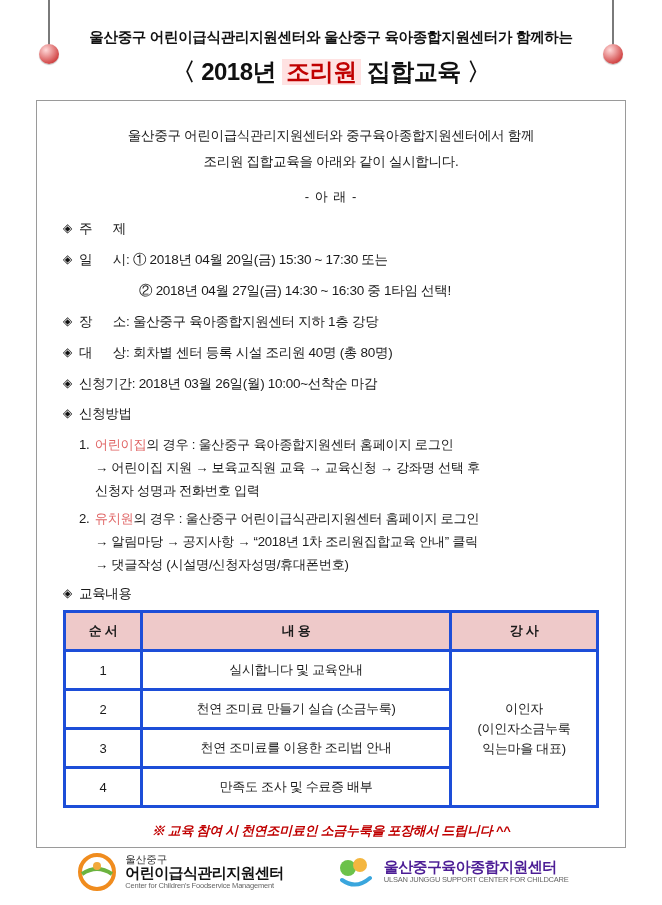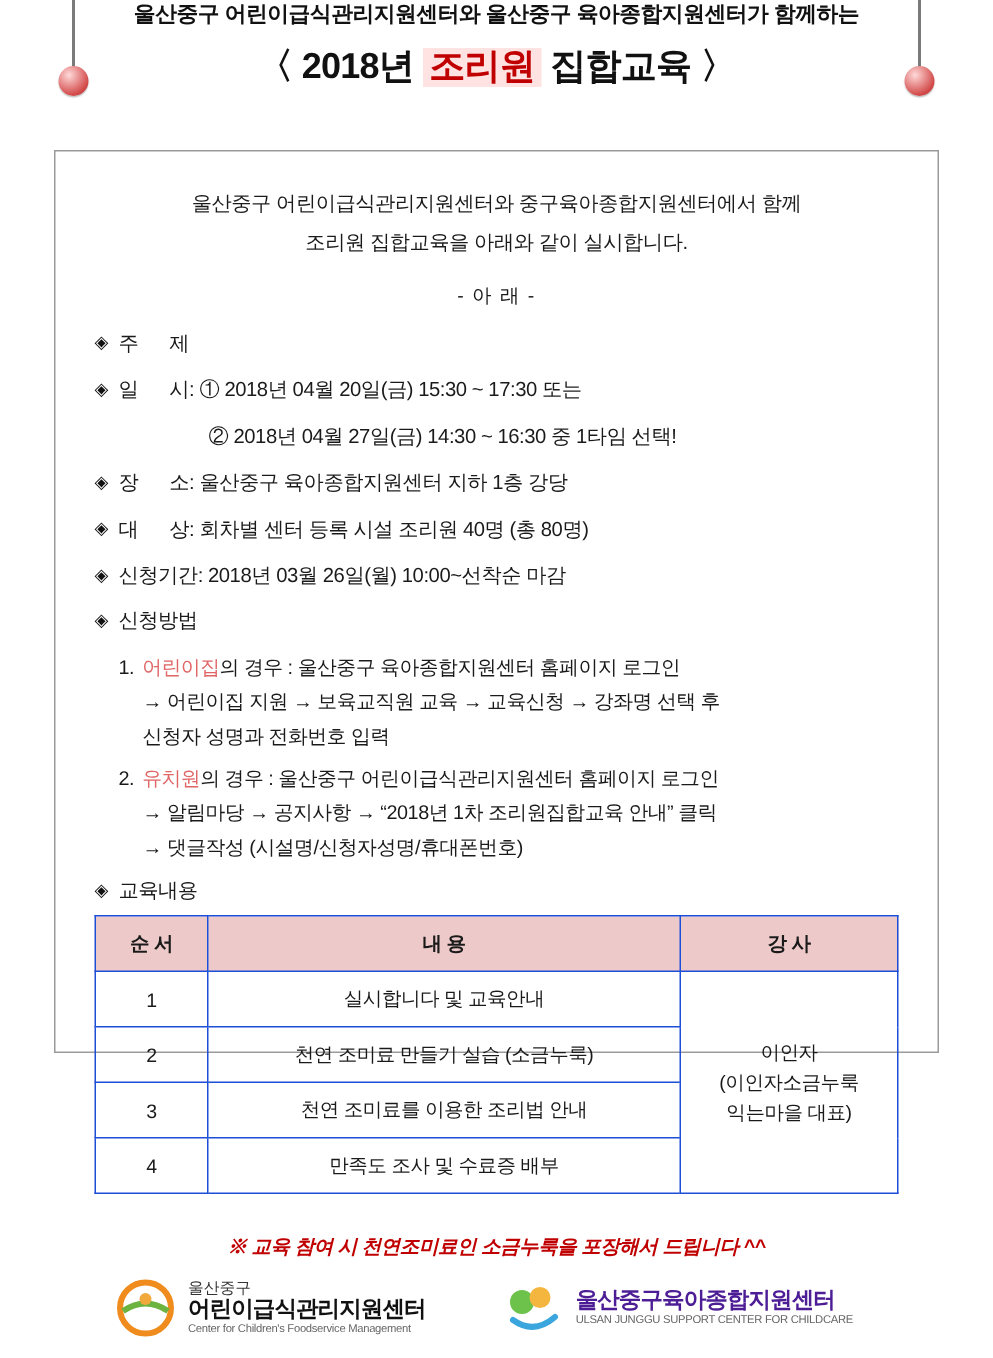--- a/index.html
+++ b/index.html
@@ -14,20 +14,21 @@
   
   .header{
     position:relative;
     height:100px;
     text-align:center;
   }
   .header-line1{
     font-size:14.5px;
     font-weight:bold;
     color:#111;
+    padding-top:28px;
     letter-spacing:-0.3px;
   }
   .header-line2{
     margin-top:9px;
     font-size:24px;
     font-weight:bold;
     letter-spacing:-0.5px;
   }
   .header-line2 .brk{color:#111;font-weight:bold;}
   .header-line2 .hl{
@@ -55,21 +56,21 @@
     box-shadow:0 1px 1px rgba(0,0,0,.25);
   }
   .pin.left{left:48px;}
   .pin.right{right:48px;}
 
   
   .sheet{
     position:absolute;
     left:36px;right:36px;
     top:100px;
-    height:602px;
+    height:748px;
     border:1px solid #9a9a9a;
     background:#fff;
     box-sizing:border-box;
     padding:22px 26px 10px 26px;
   }
   .intro{
     text-align:center;
     font-size:13.5px;
     line-height:1.9;
     letter-spacing:-0.3px;
@@ -117,21 +118,21 @@
   .method .cont{display:block;margin-left:16px;}
 
   
   table{
     width:100%;
     border-collapse:collapse;
     margin-top:6px;
     font-size:13px;
   }
   th,td{
-    border:1px solid #1d4ed8;
+    border:3px solid #1d4ed8;
     text-align:center;
     padding:7px 2px;
     letter-spacing:-0.3px;
   }
   thead th{
     background:#eec9c9;
     font-weight:bold;
     padding:9px 2px;
   }
   td.no{width:70px;}

